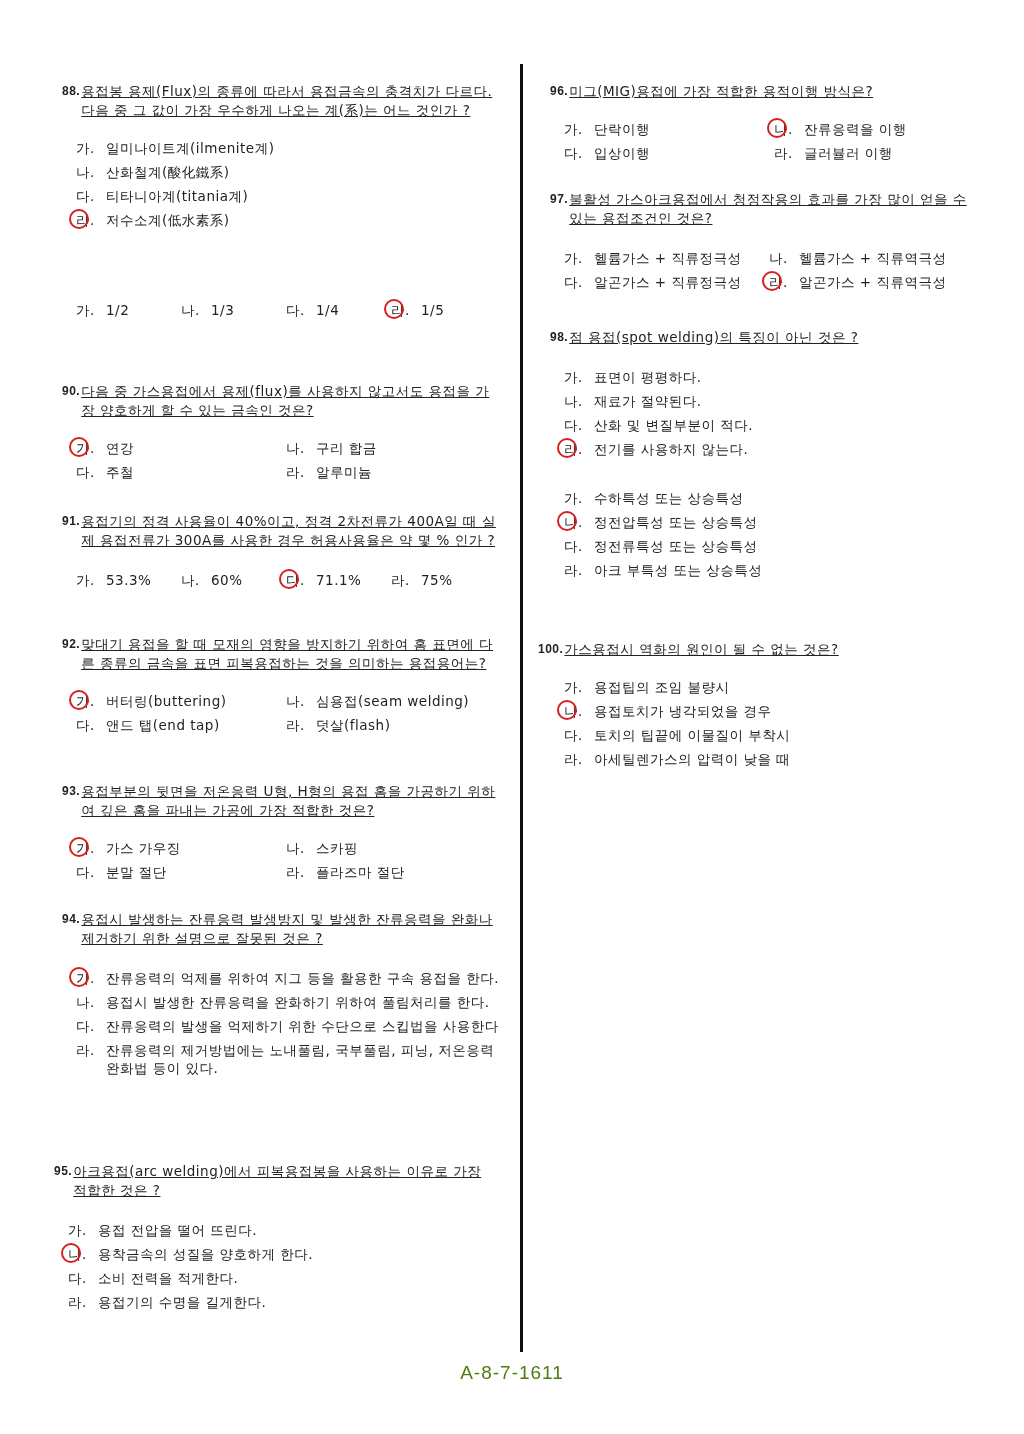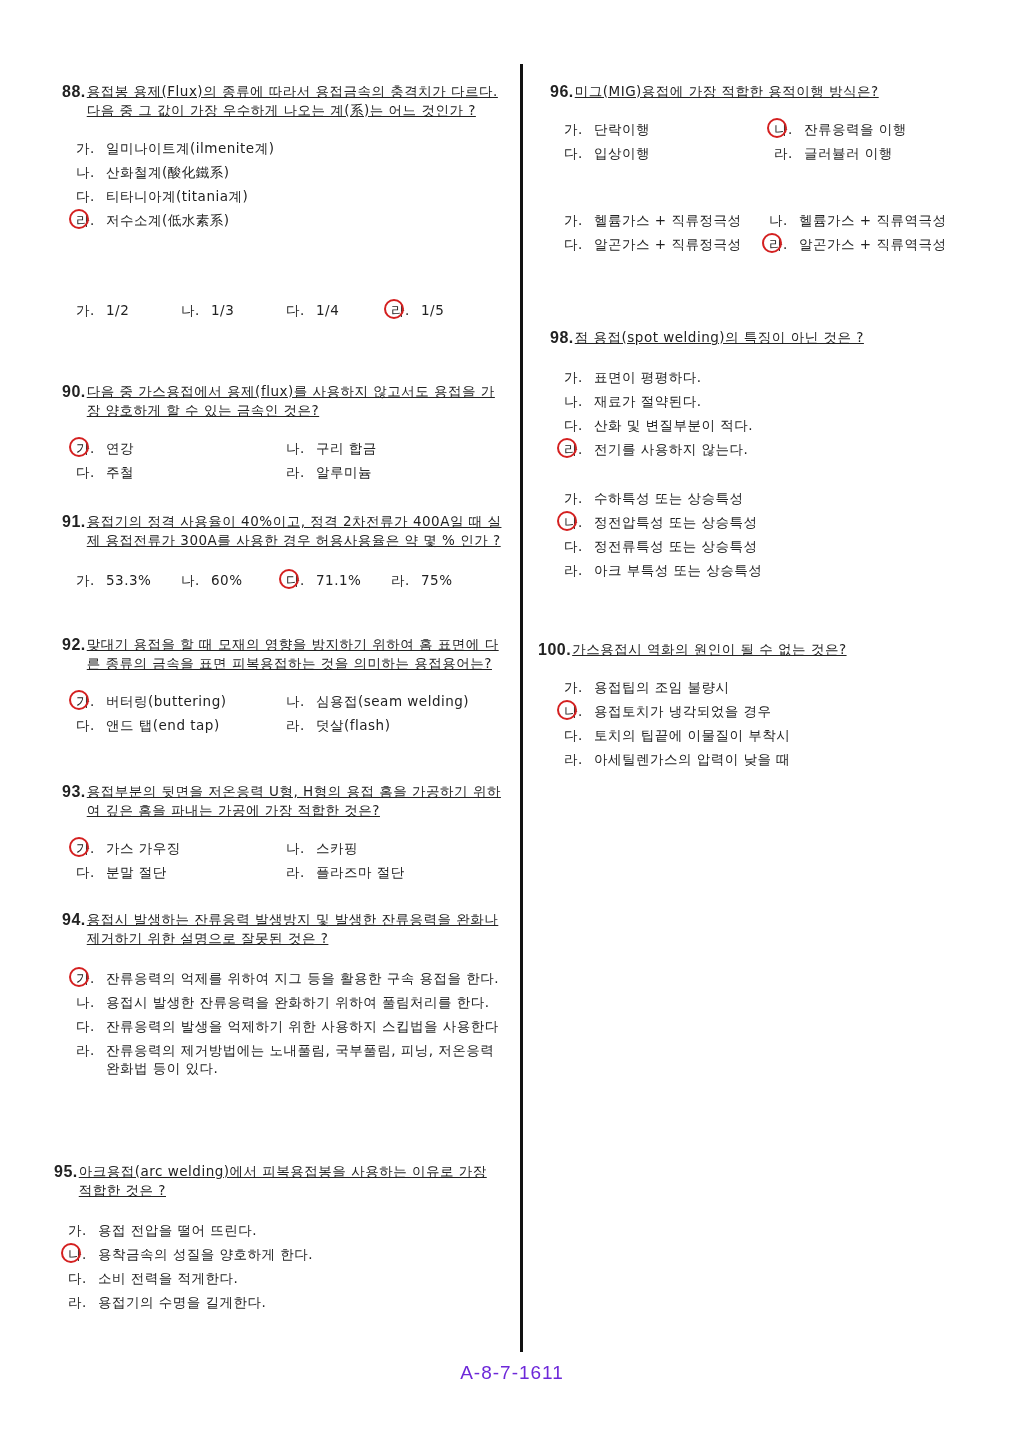--- a/index.html
+++ b/index.html
@@ -7,35 +7,35 @@
     width: 1024px; height: 1434px; background: #ffffff; position: relative;
     font-family: "DejaVu Sans", "Liberation Sans", sans-serif; color: #222;
     overflow: hidden;
   }
   .col { position: absolute; top: 78px; }
   .col-left { left: 62px; width: 440px; }
   .col-right { left: 550px; width: 430px; }
   .divider { position: absolute; left: 520px; top: 64px; width: 3px; height: 1288px; background: #111; }
   .q { position: absolute; left: 0; width: 100%; }
   .q-head { display: flex; font-size: 13.5px; line-height: 19px; letter-spacing: 0.5px; }
-  .q-num { font-weight: bold; font-size: 16px; font-family: "Liberation Sans", sans-serif; flex: 0 0 auto; text-align: center; }
+  .q-num { font-weight: bold; font-size: 12px; font-family: "Liberation Sans", sans-serif; flex: 0 0 auto; text-align: center; }
   .q-text { padding-left: 1px; text-decoration: underline; }
   .opts { margin-top: 22px; margin-left: 14px; font-size: 13.5px; line-height: 24px; letter-spacing: 0.5px; }
   .opt { display: flex; align-items: flex-start; }
   .opt-label { width: 30px; flex: 0 0 30px; position: relative; }
   .opt-text { flex: 1 1 auto; line-height: 18px; padding-top: 3px; padding-bottom: 3px; }
   .grid2 { display: grid; grid-template-columns: 210px 210px; }
   .grid4 { display: grid; grid-template-columns: 105px 105px 105px 105px; }
   .grid2r { display: grid; grid-template-columns: 210px 210px; }
   .circle {
     position: absolute; left: -7px; top: 1px; width: 20px; height: 20px;
     border: 2.5px solid #d42020; border-radius: 50%; box-sizing: border-box;
   }
   .footer { position: absolute; left: 0; width: 1024px; top: 1362px; text-align: center;
-    font-family: "Liberation Sans", sans-serif; font-size: 19px; letter-spacing: 1px; color: #6d28d9; }
+    font-family: "Liberation Sans", sans-serif; font-size: 19px; letter-spacing: 1px; color: #4d7c0f; }
 </style>
 </head>
 <body>
 
 <div class="divider"></div>
 
 <div class="col col-left">
 
   <div class="q" style="top:4px">
     <div class="q-head">
@@ -192,21 +192,21 @@
       <div class="opt">
           <span class="opt-label"><span class="circle"></span><span>가.</span></span>
           <span class="opt-text">잔류응력의 억제를 위하여 지그 등을 활용한 구속 용접을 한다.</span>
         </div>
       <div class="opt">
           <span class="opt-label">나.</span>
           <span class="opt-text">용접시 발생한 잔류응력을 완화하기 위하여 풀림처리를 한다.</span>
         </div>
       <div class="opt">
           <span class="opt-label">다.</span>
-          <span class="opt-text">잔류응력의 발생을 억제하기 위한 사용하지 스킵법을 사용한다</span>
+          <span class="opt-text">잔류응력의 발생을 억제하기 위한 수단으로 스킵법을 사용한다</span>
         </div>
       <div class="opt">
           <span class="opt-label">라.</span>
           <span class="opt-text">잔류응력의 제거방법에는 노내풀림, 국부풀림, 피닝, 저온응력 완화법 등이 있다.</span>
         </div>
     </div>
   </div>
 
   <div class="q" style="top:1084px; left:-8px">
     <div class="q-head">
@@ -255,20 +255,24 @@
           <span class="opt-text">입상이행</span>
         </div>
       <div class="opt">
           <span class="opt-label">라.</span>
           <span class="opt-text">글러뷸러 이행</span>
         </div>
     </div>
   </div>
 
   <div class="q" style="top:112px">
+    <div class="q-head">
+        <span class="q-num">97.</span>
+        <span class="q-text">불활성 가스아크용접에서 청정작용의 효과를 가장 많이 얻을 수 있는 용접조건인 것은?</span>
+      </div>
     <div class="opts grid2r" style="margin-top:18px; grid-template-columns: 205px 205px;">
       <div class="opt">
           <span class="opt-label">가.</span>
           <span class="opt-text">헬륨가스 + 직류정극성</span>
         </div>
       <div class="opt">
           <span class="opt-label">나.</span>
           <span class="opt-text">헬륨가스 + 직류역극성</span>
         </div>
       <div class="opt">

